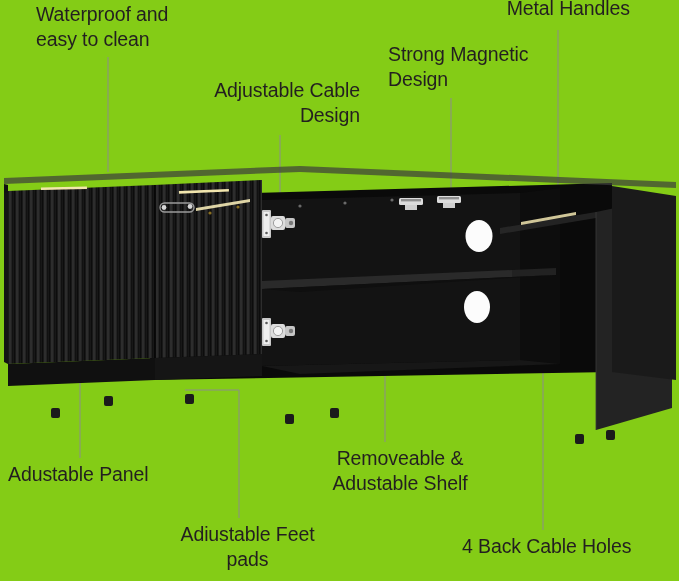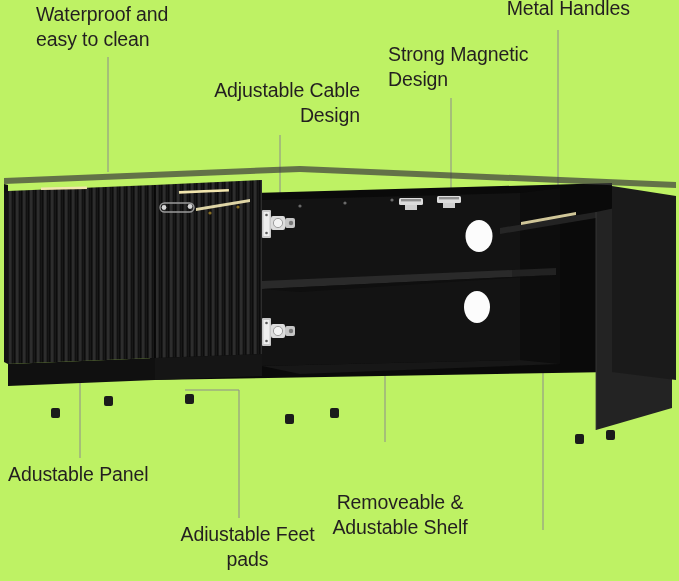--- a/index.html
+++ b/index.html
@@ -5,21 +5,21 @@
 <style>
   html,body{margin:0;padding:0;background:#ffffff;}
   body{
     font-family:"Liberation Sans","DejaVu Sans",sans-serif;
     -webkit-font-smoothing:antialiased;
   }
   #stage{
     position:relative;
     width:679px;
     height:581px;
-    background:#bef264;
+    background:#84cc16;
     overflow:hidden;
   }
   #artwork{
     position:absolute;
     left:0; top:0;
     width:679px;
     height:581px;
   }
   .callout{
     position:absolute;
@@ -33,21 +33,21 @@
   .ct-left{ text-align:left; }
   .ct-center{ text-align:center; }
 
   
   .c-waterproof{ left:36px;  top:2px;   width:210px; }
   .c-hinges   { left:150px;  top:78px;  width:210px; }
   .c-magnetic { left:340px;  top:42px;  width:190px;margin-left:48px; }
   .c-handles  { left:420px;  top:-4px;  width:210px; }
   .c-waveform { left:8px;    top:462px; width:220px; }
   .c-feet     { left:140px;  top:522px; width:215px; }
-  .c-shelf    { left:300px;  top:446px; width:200px;margin-top:44px; }
+  .c-shelf    { left:300px;  top:446px; width:200px; }
   .c-cable    { left:462px;  top:534px; width:215px; }
 </style>
 </head>
 <body>
 
 <div id="stage">
 
   <svg id="artwork" viewBox="0 0 679 581" xmlns="http://www.w3.org/2000/svg">
     <defs>
 
@@ -258,14 +258,15 @@
   <div class="callout ct-right c-handles">Metal Handles</div>
 
   <div class="callout ct-left c-waveform">Adustable Panel</div>
 
   <div class="callout ct-center c-feet">Adiustable Feet
 pads</div>
 
   <div class="callout ct-center c-shelf">Removeable &amp;
 Adustable Shelf</div>
 
+  <div class="callout ct-left c-cable">4 Back Cable Holes</div>
 
 </div>
 
 </body></html>

